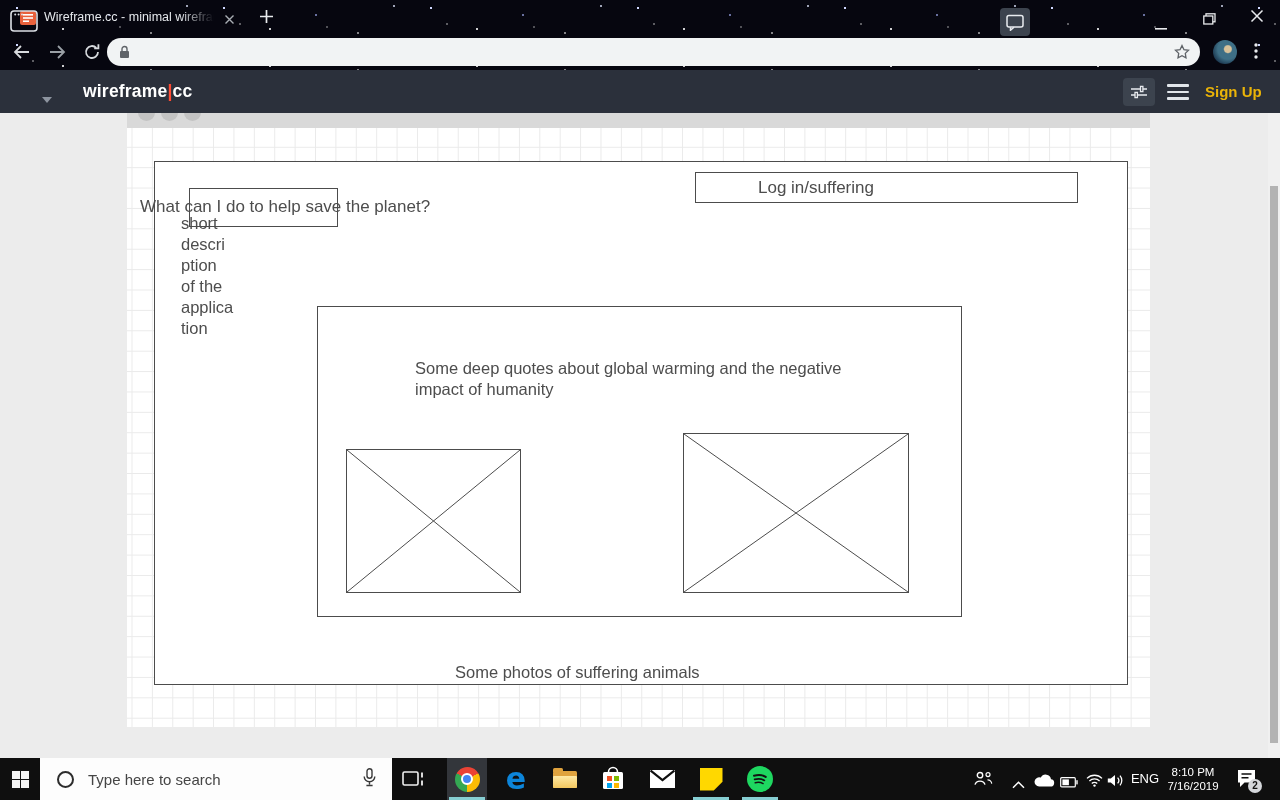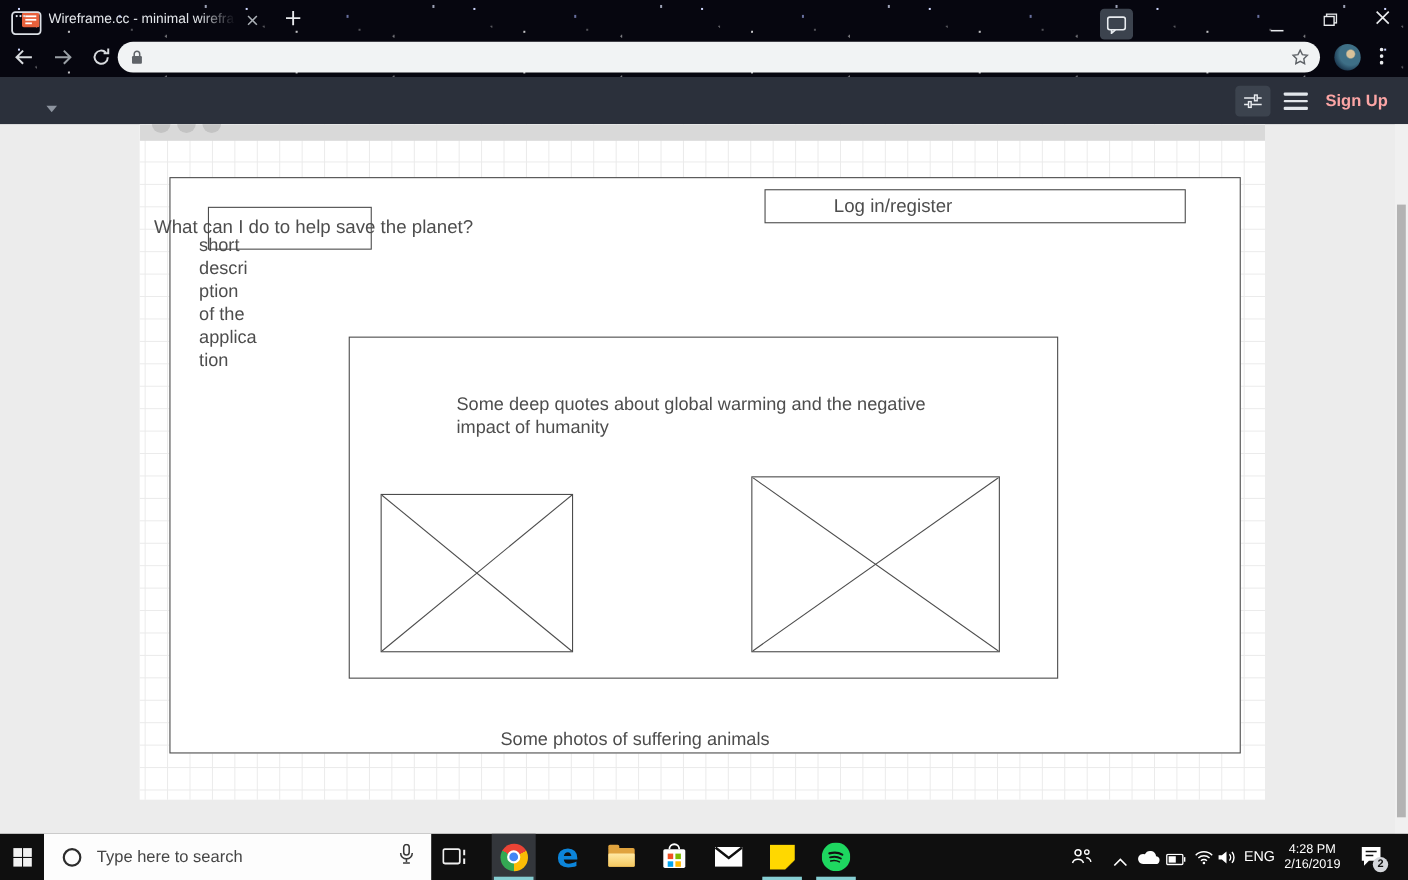--- a/index.html
+++ b/index.html
@@ -30,21 +30,21 @@
   #wf-toolbar { left:0; top:70px; width:1280px; height:43px; background:#2b303b; }
   .tb-btn { background:#3c434e; border-radius:4px; display:flex; align-items:center; justify-content:center; }
   .logo { left:83px; top:0; height:43px; line-height:43px; font-size:17.5px; font-weight:bold; color:#fff; letter-spacing:.2px; }
   .logo-caret { color:#ff4b33; font-weight:bold; }
   .undo-group { left:216px; top:77px; width:65px; height:30px; background:#3c434e; border-radius:5px; display:flex; }
   .undo-half { width:32.5px; height:30px; display:flex; align-items:center; justify-content:center; }
   .undo-div { width:1px; height:30px; background:#2b303b; }
   .save-btn { left:1038px; top:78px; width:77px; height:28px; border-radius:4px; display:flex; align-items:center; justify-content:center; gap:6px; }
   .save-label { color:#fff; font-size:13.5px; font-weight:bold; }
   .hamburger span { display:block; width:22px; height:2.5px; background:#e2e6eb; border-radius:1px; margin-bottom:4px; }
-  .signup { left:1205px; top:0; height:43px; line-height:43px; font-size:15px; font-weight:bold; color:#fca5a5; }
+  .signup { left:1205px; top:0; height:43px; line-height:43px; font-size:15px; font-weight:bold; color:#eab308; }
 
   
   #page { left:0; top:113px; width:1280px; height:645px; background:#ececec; }
   #canvas { left:127px; top:0; width:1023px; height:614px; background-color:#fff;
     background-image:
       linear-gradient(to right, #eaeaea 1px, transparent 1px),
       linear-gradient(to bottom, #eaeaea 1px, transparent 1px);
     background-size:20.4px 20.4px; background-position:4.5px 13.4px; overflow:hidden; }
   .mock-bar { left:0; top:0; width:1023px; height:15px; background:#d9d9d9; }
   .mock-dot { width:17px; height:17px; border-radius:50%; background:#c3c3c3; top:-9px; }
@@ -166,20 +166,21 @@
           <circle cx="5.2" cy="4.6" r="1" fill="#dce0e6"></circle>
           <circle cx="8.6" cy="4.6" r="1" fill="#dce0e6"></circle>
           <circle cx="12" cy="4.6" r="1" fill="#dce0e6"></circle>
         </svg>
     </span>
     <span class="abs" style="left:42px;top:19px;">
       <svg width="10" height="6">
           <path d="M0 0 L5 6 L10 0 z" fill="#8d949f"></path>
         </svg>
     </span>
+    <div class="abs logo"><span>wireframe</span><span class="logo-caret">|</span><span>cc</span></div>
     <div class="abs undo-group">
       <div class="undo-half">
         <svg width="18" height="16" viewBox="0 0 18 16">
             <path d="M6.5 2.5 L3 6 L6.5 9.5 M3 6 h9 a3 3 0 0 1 3 3 v4.5" fill="none" stroke="#e8ebef" stroke-width="1.6"></path>
           </svg>
       </div>
       <div class="undo-div"></div>
       <div class="undo-half">
         <svg width="18" height="16" viewBox="0 0 18 16">
             <path d="M11.5 2.5 L15 6 L11.5 9.5 M15 6 h-9 a3 3 0 0 0-3 3 v4.5" fill="none" stroke="#e8ebef" stroke-width="1.6"></path>
@@ -229,21 +230,21 @@
       <div class="abs wf-text" style="left:54px;top:100px;font-size:16.5px;">short
 descri
 ption
 of the
 applica
 tion</div>
 
       <div class="abs wf-text" style="left:13px;top:83px;">What can I do to help save the planet?</div>
 
       <div class="abs wf-box" style="left:568px;top:59px;width:383px;height:31px;"></div>
-      <div class="abs wf-text" style="left:631px;top:64px;">Log in/register</div>
+      <div class="abs wf-text" style="left:631px;top:64px;">Log in/suffering</div>
 
       <div class="abs wf-box" style="left:190px;top:193px;width:645px;height:311px;"></div>
       <div class="abs wf-text" style="left:260px;top:245px;font-size:16.5px;margin-left:28px;">Some deep quotes about global warming and the negative
 impact of humanity</div>
 
       <div class="abs wf-box placeholder" style="left:219px;top:336px;width:175px;height:144px;">
         <svg width="100%" height="100%">
             <line x1="0" y1="0" x2="100%" y2="100%" stroke="#4c4c4c" stroke-width="1"></line>
             <line x1="100%" y1="0" x2="0" y2="100%" stroke="#4c4c4c" stroke-width="1"></line>
           </svg>
@@ -360,22 +361,22 @@
         </svg>
     </span>
     <span class="abs" style="left:1107px;top:15px;">
       <svg width="18" height="13" viewBox="0 0 18 13">
           <path d="M0.8 4.4 h3 L8 1 v11 L3.8 8.4 h-3 z" fill="#fff"></path>
           <path d="M10.6 3.6 a4.3 4.3 0 0 1 0 5.8 M13 1.6 a7.6 7.6 0 0 1 0 9.8" stroke="#fff" stroke-width="1.3" fill="none"></path>
         </svg>
     </span>
     <div class="abs eng">ENG</div>
     <div class="abs tray-time">
-      <span>4:28 PM</span>
-      <span>2/16/2019</span>
+      <span>8:10 PM</span>
+      <span>7/16/2019</span>
     </div>
     <span class="abs" style="left:1236px;top:11px;">
       <svg width="21" height="19" viewBox="0 0 21 19">
           <path d="M2 1 h17 v12.5 h-10.5 l-4.5 4.5 v-4.5 h-2 z" fill="#fff"></path>
           <path d="M5.5 5 h10 M5.5 8.8 h7" stroke="#0f0f0f" stroke-width="1.4"></path>
         </svg>
     </span>
     <span class="abs badge">2</span>
   </div>
 

